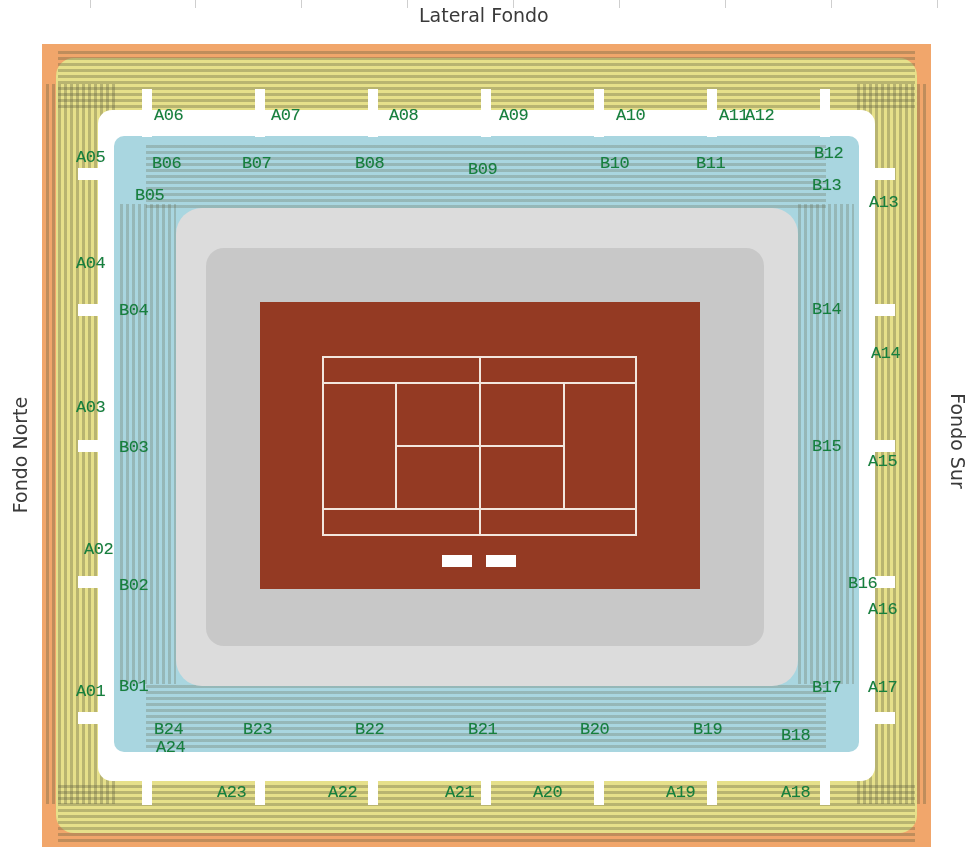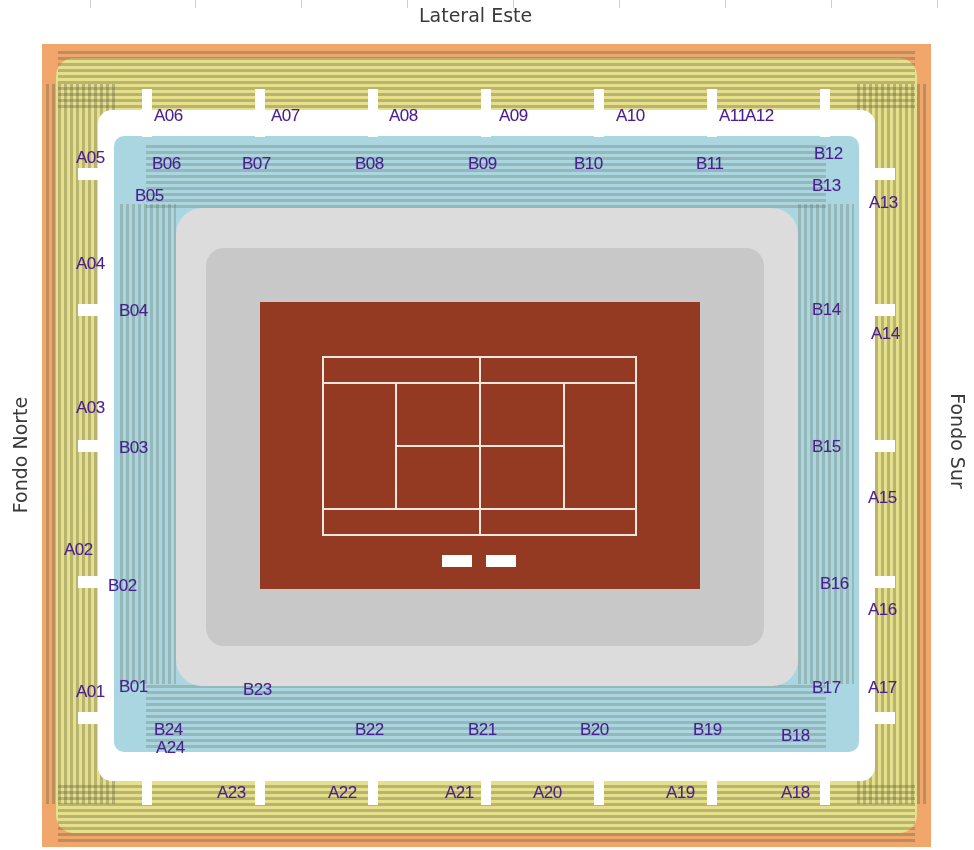--- a/index.html
+++ b/index.html
@@ -4,37 +4,37 @@
 <style>
   html,body{margin:0;padding:0;background:#ffffff;}
   body{width:974px;height:850px;position:relative;overflow:hidden;font-family:"Liberation Sans",sans-serif;}
   .tick{position:absolute;top:0;width:1px;height:8px;background:#cfcfcf;}
   .side-label{position:absolute;font-family:"DejaVu Sans",sans-serif;color:#3a3a3a;font-size:19px;white-space:nowrap;}
   .stadium{position:absolute;left:42px;top:44px;width:889px;height:803px;background:#f1a66b;}
   .band{position:absolute;}
   .seatrows{position:absolute;background-image:repeating-linear-gradient(0deg, rgba(90,90,60,0.55) 0 3px, transparent 3px 6px);}
   .seatcols{position:absolute;background-image:repeating-linear-gradient(90deg, rgba(90,90,60,0.55) 0 3px, transparent 3px 6px);}
   .aisle{position:absolute;background:#ffffff;}
-  .sec{position:absolute;font-size:17px;color:#4c1d95;letter-spacing:-0.5px;white-space:nowrap;text-shadow:0 0 1px rgba(0,0,0,0.2);}
+  .sec{position:absolute;font-size:17px;color:#15803d;letter-spacing:-0.5px;white-space:nowrap;text-shadow:0 0 1px rgba(0,0,0,0.2);font-family:Liberation Mono, monospace;}
   .court-line{position:absolute;background:#f2e6de;}
 </style>
 </head>
 <body>
 
 <div class="tick" style="left:90px"></div>
 <div class="tick" style="left:195px"></div>
 <div class="tick" style="left:301px"></div>
 <div class="tick" style="left:407px"></div>
 <div class="tick" style="left:513px"></div>
 <div class="tick" style="left:619px"></div>
 <div class="tick" style="left:725px"></div>
 <div class="tick" style="left:831px"></div>
 <div class="tick" style="left:937px"></div>
 
-<div class="side-label" style="left:419px;top:4px;">Lateral Este</div>
+<div class="side-label" style="left:419px;top:4px;">Lateral Fondo</div>
 <div class="side-label" style="left:-38px;top:444px;transform:rotate(-90deg);">Fondo Norte</div>
 <div class="side-label" style="left:910px;top:430px;transform:rotate(90deg);">Fondo Sur</div>
 
 <div class="stadium">
 
   <div class="band" style="left:14px;top:14px;width:861px;height:775px;background:#e6e08a;border-radius:18px;"></div>
   <div class="seatrows" style="left:16px;top:4px;width:857px;height:60px;opacity:.6"></div>
   <div class="seatrows" style="left:16px;top:738px;width:857px;height:60px;opacity:.6"></div>
   <div class="seatcols" style="left:4px;top:40px;width:70px;height:720px;opacity:.6"></div>
   <div class="seatcols" style="left:815px;top:40px;width:70px;height:720px;opacity:.6"></div>
@@ -98,56 +98,56 @@
 <div class="sec" style="left:271px;top:106px">A07</div>
 <div class="sec" style="left:389px;top:106px">A08</div>
 <div class="sec" style="left:499px;top:106px">A09</div>
 <div class="sec" style="left:616px;top:106px">A10</div>
 <div class="sec" style="left:719px;top:106px">A11</div>
 <div class="sec" style="left:745px;top:106px">A12</div>
 
 <div class="sec" style="left:76px;top:148px">A05</div>
 <div class="sec" style="left:76px;top:254px">A04</div>
 <div class="sec" style="left:76px;top:398px">A03</div>
-<div class="sec" style="left:64px;top:540px">A02</div>
+<div class="sec" style="left:84px;top:540px">A02</div>
 <div class="sec" style="left:76px;top:682px">A01</div>
 
 <div class="sec" style="left:869px;top:193px">A13</div>
-<div class="sec" style="left:871px;top:324px">A14</div>
-<div class="sec" style="left:868px;top:488px">A15</div>
+<div class="sec" style="left:871px;top:344px">A14</div>
+<div class="sec" style="left:868px;top:452px">A15</div>
 <div class="sec" style="left:868px;top:600px">A16</div>
 <div class="sec" style="left:868px;top:678px">A17</div>
 
 <div class="sec" style="left:156px;top:738px">A24</div>
 <div class="sec" style="left:217px;top:783px">A23</div>
 <div class="sec" style="left:328px;top:783px">A22</div>
 <div class="sec" style="left:445px;top:783px">A21</div>
 <div class="sec" style="left:533px;top:783px">A20</div>
 <div class="sec" style="left:666px;top:783px">A19</div>
 <div class="sec" style="left:781px;top:783px">A18</div>
 
 <div class="sec" style="left:152px;top:154px">B06</div>
 <div class="sec" style="left:242px;top:154px">B07</div>
 <div class="sec" style="left:355px;top:154px">B08</div>
-<div class="sec" style="left:468px;top:154px">B09</div>
-<div class="sec" style="left:574px;top:154px">B10</div>
+<div class="sec" style="left:468px;top:160px">B09</div>
+<div class="sec" style="left:600px;top:154px">B10</div>
 <div class="sec" style="left:696px;top:154px">B11</div>
 <div class="sec" style="left:814px;top:144px">B12</div>
 
 <div class="sec" style="left:135px;top:186px">B05</div>
 <div class="sec" style="left:119px;top:301px">B04</div>
 <div class="sec" style="left:119px;top:438px">B03</div>
-<div class="sec" style="left:108px;top:576px">B02</div>
+<div class="sec" style="left:119px;top:576px">B02</div>
 <div class="sec" style="left:119px;top:677px">B01</div>
 
 <div class="sec" style="left:812px;top:176px">B13</div>
 <div class="sec" style="left:812px;top:300px">B14</div>
 <div class="sec" style="left:812px;top:437px">B15</div>
-<div class="sec" style="left:820px;top:574px">B16</div>
+<div class="sec" style="left:848px;top:574px">B16</div>
 <div class="sec" style="left:812px;top:678px">B17</div>
 
 <div class="sec" style="left:154px;top:720px">B24</div>
-<div class="sec" style="left:243px;top:680px">B23</div>
+<div class="sec" style="left:243px;top:720px">B23</div>
 <div class="sec" style="left:355px;top:720px">B22</div>
 <div class="sec" style="left:468px;top:720px">B21</div>
 <div class="sec" style="left:580px;top:720px">B20</div>
 <div class="sec" style="left:693px;top:720px">B19</div>
 <div class="sec" style="left:781px;top:726px">B18</div>
 
 </body></html>

